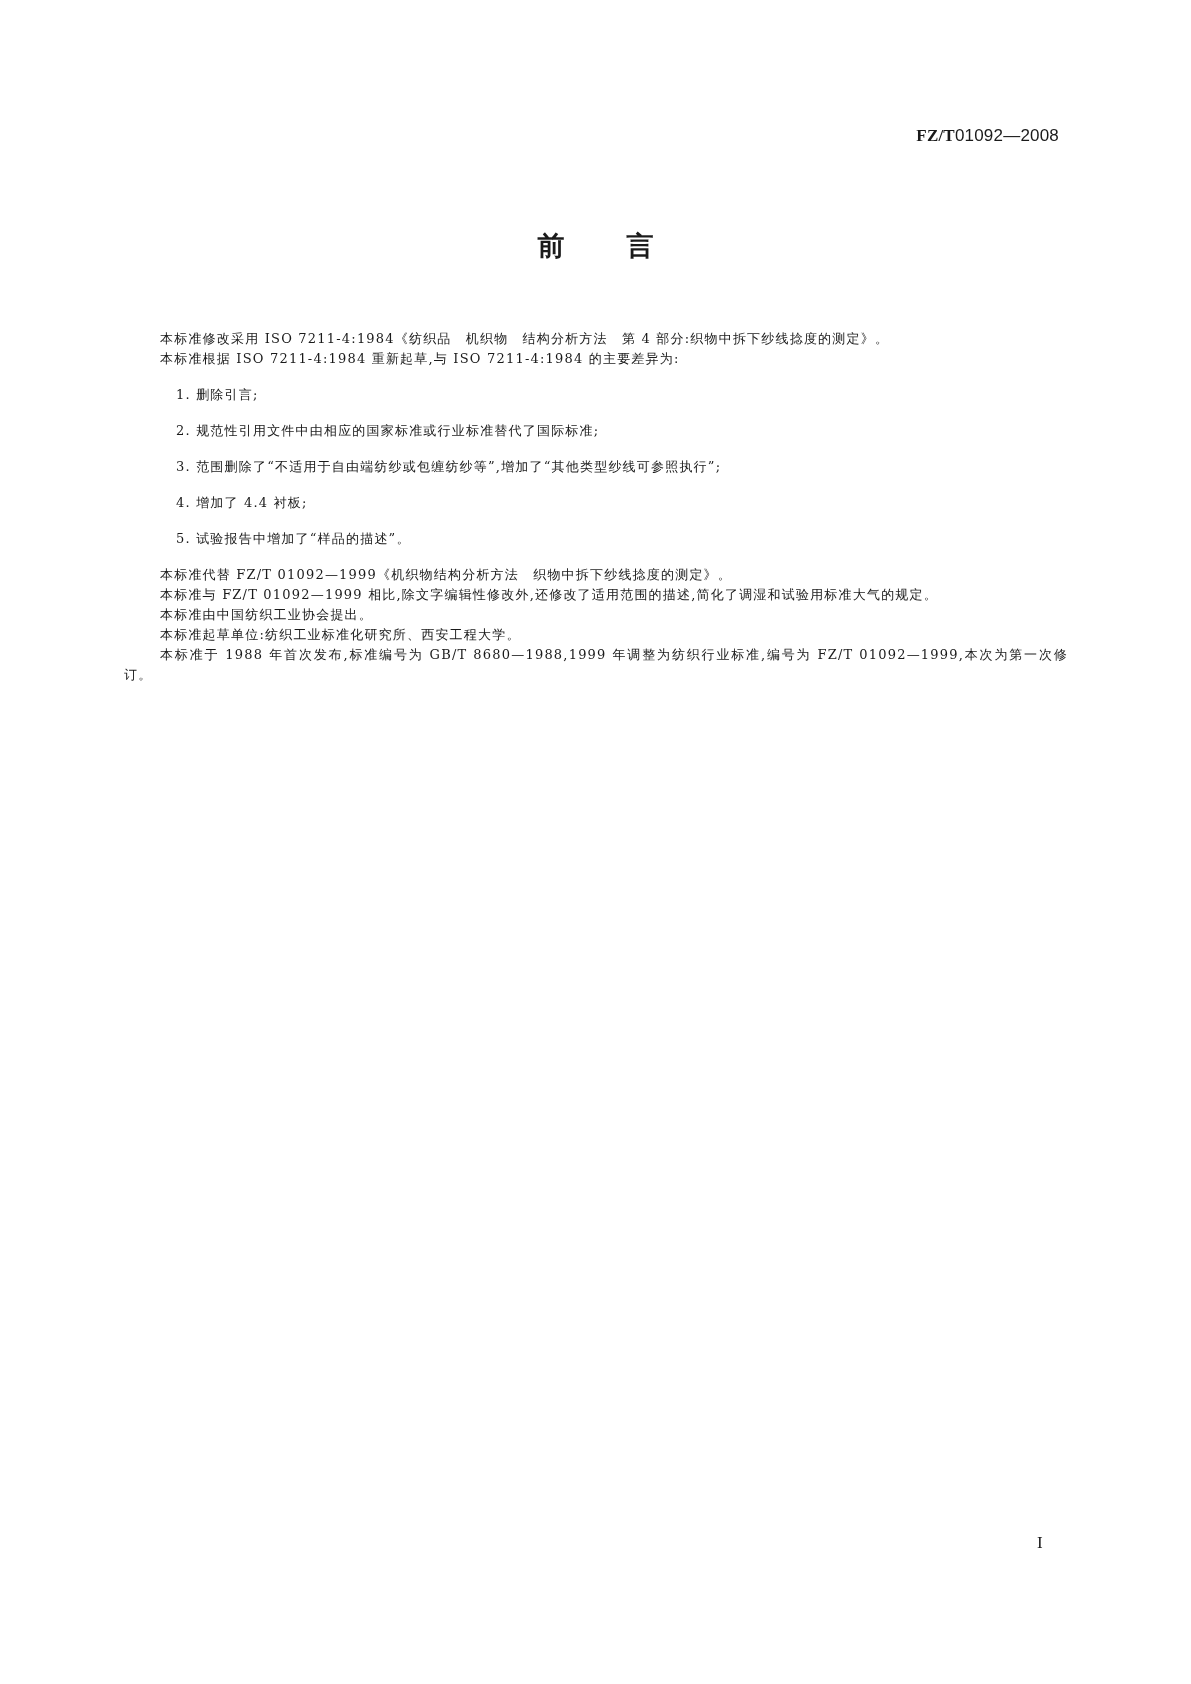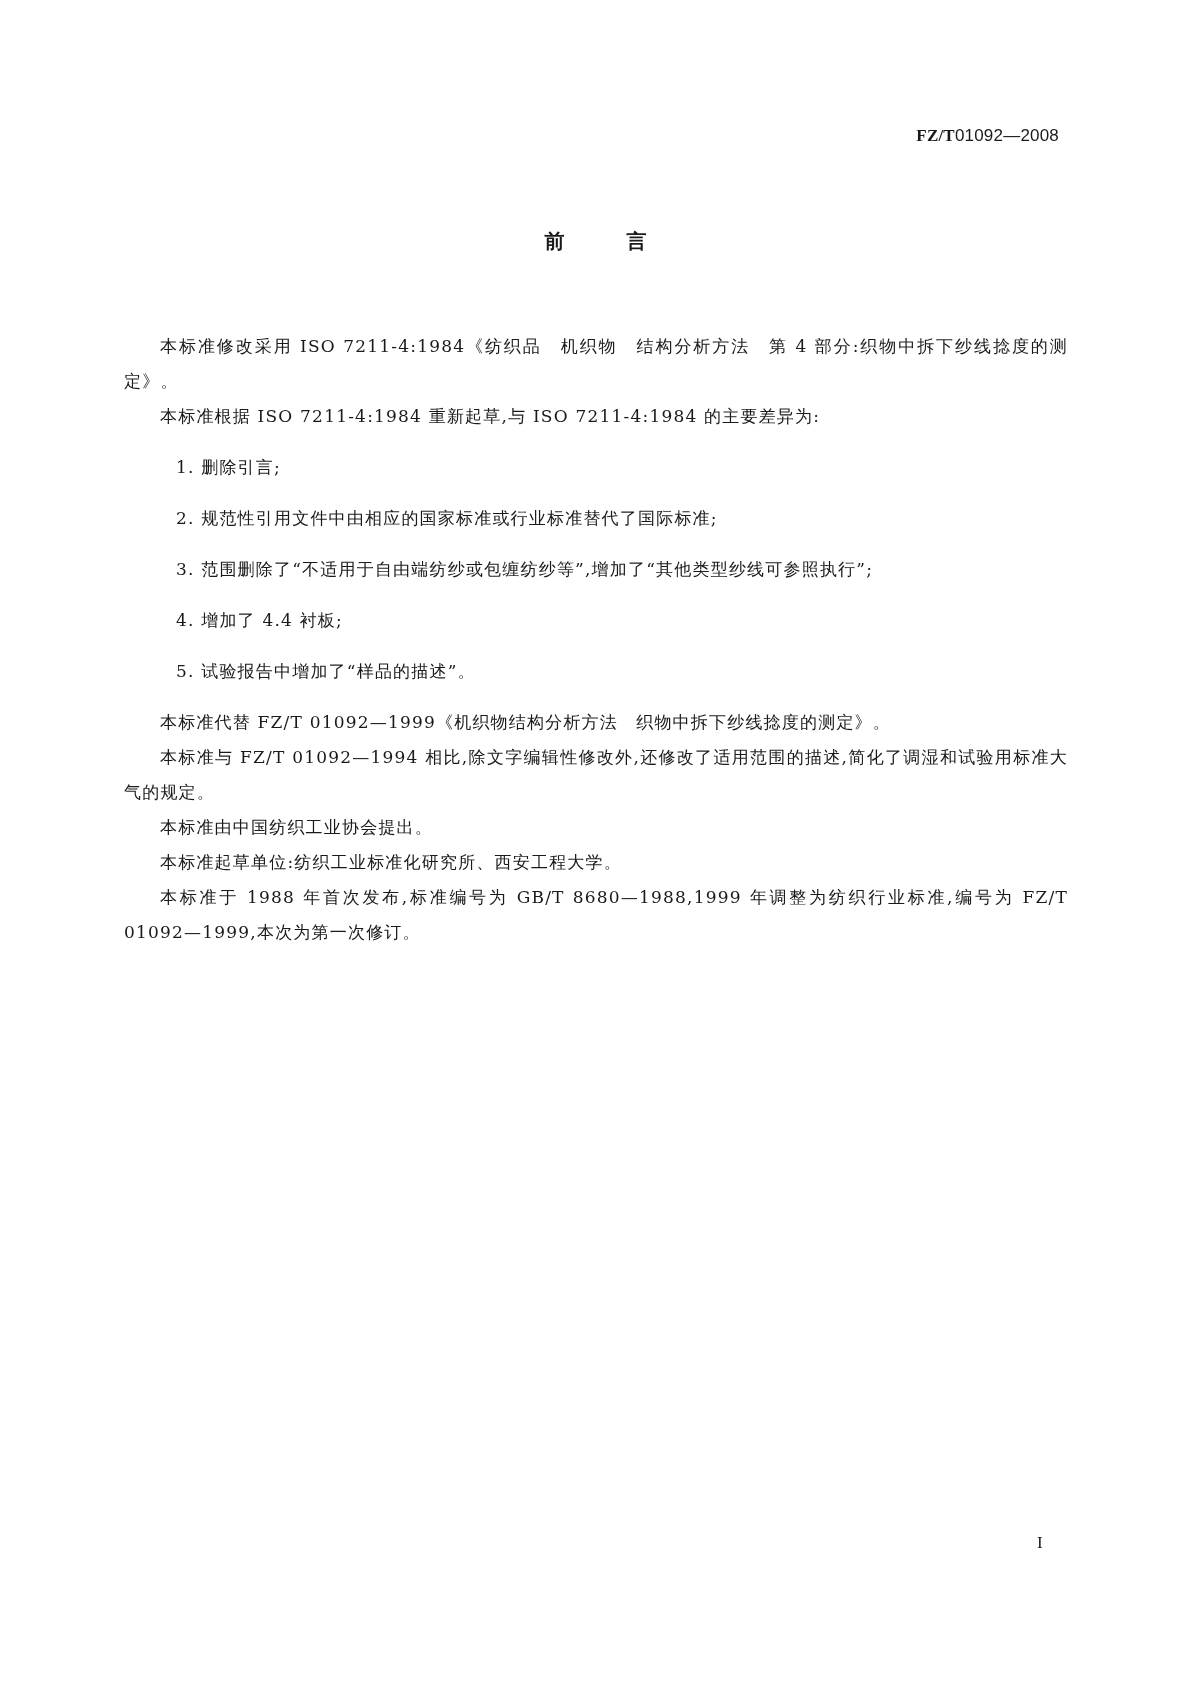--- a/index.html
+++ b/index.html
@@ -27,33 +27,33 @@
       font-family: "Liberation Serif", "DejaVu Serif", serif;
       font-weight: bold;
       margin-right: 0;
     }
     .title {
       position: absolute;
       top: 228px;
       left: 0;
       width: 1191px;
       text-align: center;
-      font-size: 20px;
+      font-size: 27px;
       font-weight: bold;
       font-family: "DejaVu Sans", "Liberation Sans", sans-serif;
     }
     .title span { display: inline-block; }
     .title .gap { width: 62px; }
     .body {
       position: absolute;
       top: 329px;
       left: 124px;
       width: 944px;
-      font-size: 17px;
-      line-height: 35px;
+      font-size: 13px;
+      line-height: 20px;
       letter-spacing: 1.2px;
       text-align: justify;
     }
     .para {
       margin: 0;
       text-indent: 36px;
     }
     .item {
       margin: 16px;
       padding-left: 36px;
@@ -79,19 +79,19 @@
 
 <div class="body">
   <p class="para">本标准修改采用 ISO 7211-4:1984《纺织品　机织物　结构分析方法　第 4 部分:织物中拆下纱线捻度的测定》。</p>
   <p class="para">本标准根据 ISO 7211-4:1984 重新起草,与 ISO 7211-4:1984 的主要差异为:</p>
   <p class="item">1. 删除引言;</p>
   <p class="item">2. 规范性引用文件中由相应的国家标准或行业标准替代了国际标准;</p>
   <p class="item">3. 范围删除了“不适用于自由端纺纱或包缠纺纱等”,增加了“其他类型纱线可参照执行”;</p>
   <p class="item">4. 增加了 4.4 衬板;</p>
   <p class="item">5. 试验报告中增加了“样品的描述”。</p>
   <p class="para">本标准代替 FZ/T 01092—1999《机织物结构分析方法　织物中拆下纱线捻度的测定》。</p>
-  <p class="para">本标准与 FZ/T 01092—1994 相比,除文字编辑性修改外,还修改了适用范围的描述,简化了调湿和试验用标准大气的规定。</p>
+  <p class="para">本标准与 FZ/T 01092—1999 相比,除文字编辑性修改外,还修改了适用范围的描述,简化了调湿和试验用标准大气的规定。</p>
   <p class="para">本标准由中国纺织工业协会提出。</p>
   <p class="para">本标准起草单位:纺织工业标准化研究所、西安工程大学。</p>
   <p class="para">本标准于 1988 年首次发布,标准编号为 GB/T 8680—1988,1999 年调整为纺织行业标准,编号为 FZ/T 01092—1999,本次为第一次修订。</p>
 </div>
 
 <div class="page-num">I</div>
 
 </body></html>

